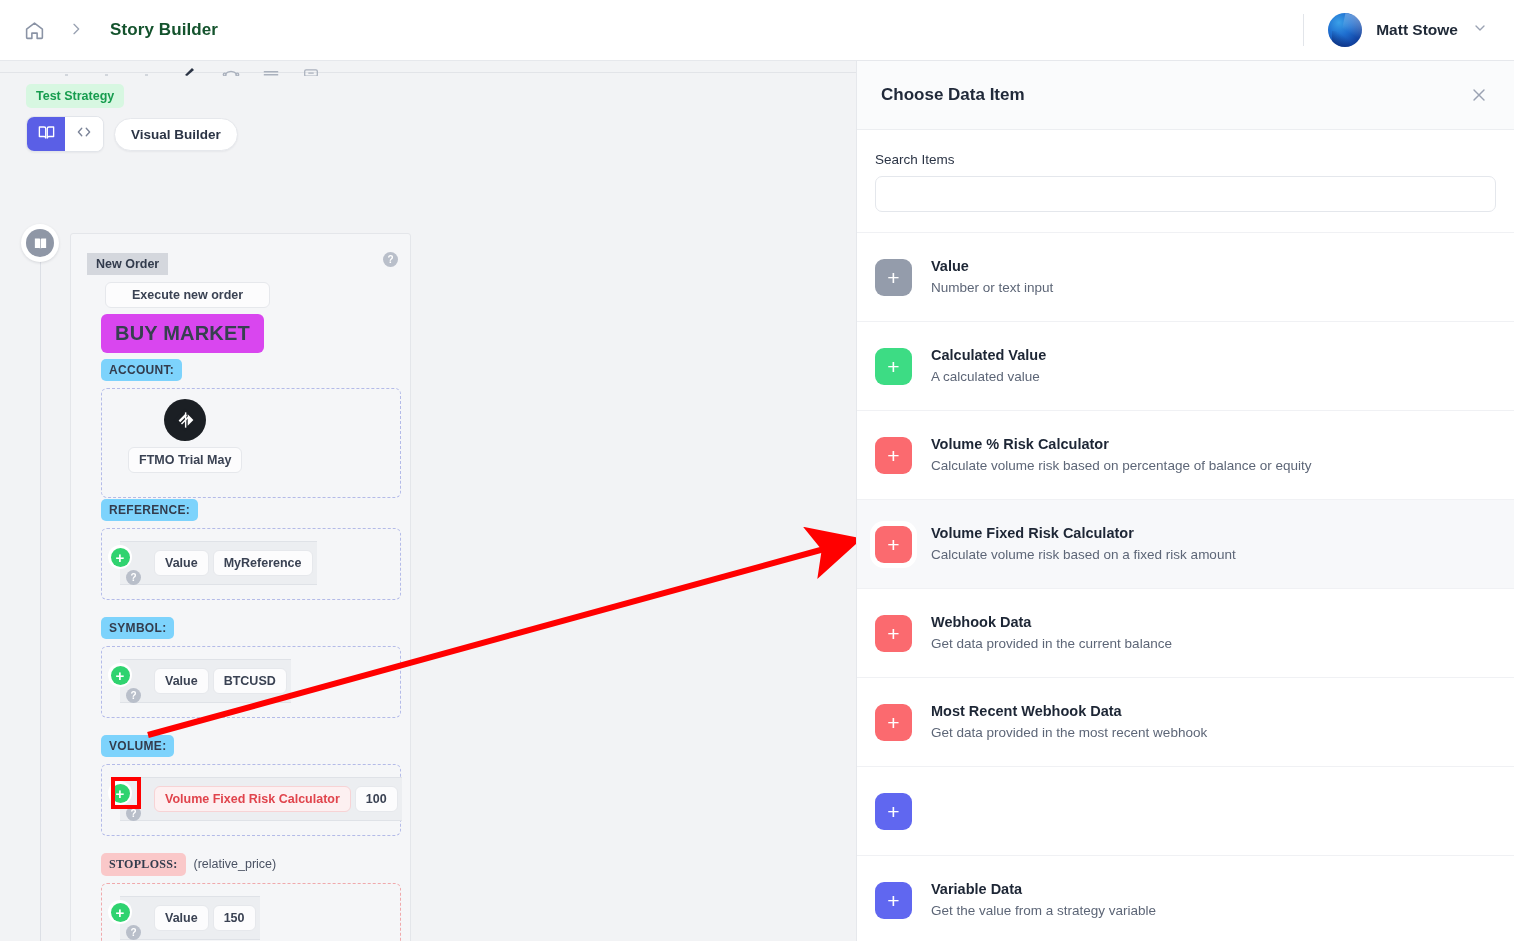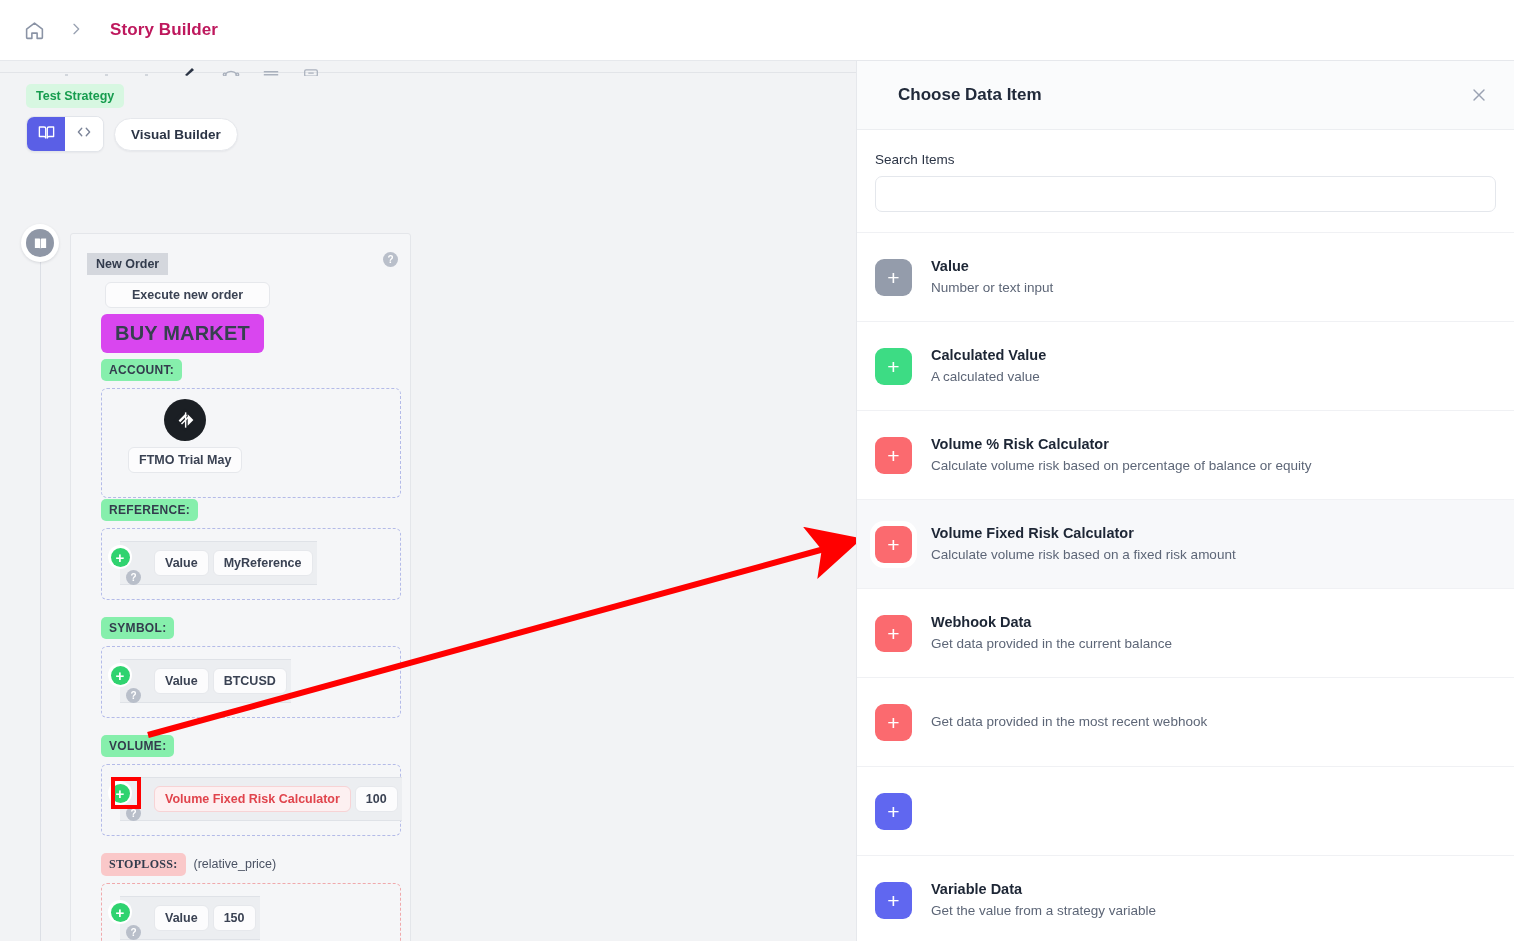--- a/index.html
+++ b/index.html
@@ -13,21 +13,21 @@
   .app { position: relative; width: 1514px; height: 941px; }
 
   
   .topbar {
     position: absolute; left: 0; top: 0; width: 1514px; height: 61px;
     background: #ffffff; display: flex; align-items: center;
     border-bottom: 1px solid #e6e8ec;
   }
   .home-icon { margin-left: 22px; width: 24px; height: 24px; color: #8a93a5; display:flex; align-items:center; justify-content:center; }
   .chev-sep { margin-left: 22px; color: #9aa2b2; font-size: 17px; line-height: 1; }
-  .crumb-title { margin-left: 26px; font-size: 17px; font-weight: 600; color: #be185d; letter-spacing: .1px;}
+  .crumb-title { margin-left: 26px; font-size: 17px; font-weight: 600; color: #14532d; letter-spacing: .1px;}
   .user-wrap { margin-left: auto; display: flex; align-items: center; height: 100%; }
   .user-div { width: 1px; height: 32px; background: #e2e5ea; margin-right: 24px; }
   .avatar {
     width: 34px; height: 34px; border-radius: 50%;
     background: radial-gradient(circle at 32% 28%, #3aa0e8 0%, #1f6fd0 38%, #1347a6 70%, #0d2f7a 100%);
     position: relative; overflow: hidden; flex: none;
   }
   .avatar:before{
     content:""; position:absolute; left:40%; top:6%; width:60%; height:90%;
     background: linear-gradient(200deg, rgba(255,255,255,.42) 0%, rgba(255,255,255,0) 60%);
@@ -107,21 +107,21 @@
   .exec-chip {
     position: absolute; left: 34px; top: 48px; background: #fcfcfd; border: 1px solid #e6e8ec;
     border-radius: 6px; padding: 5px 26px; font-size: 12.5px; font-weight: 600; color: #3a4253;
   }
   .buy-chip {
     position: absolute; left: 30px; top: 80px; background: #d946ef; color: #36404f;
     padding: 8px 14px; border-radius: 6px; font-size: 20px; font-weight: 700; letter-spacing: .2px;
   }
   .field { position: absolute; left: 30px; width: 300px; }
   .flabel {
-    display: inline-block; background: #86efac; color: #333c4d;
+    display: inline-block; background: #7dd3fc; color: #333c4d;
     padding: 4px 8px; border-radius: 5px; font-size: 12px; font-weight: 700; letter-spacing: .3px;
   }
   .flabel.sl { background: #fac8c9; font-family: Liberation Serif, serif; }
   .fsub { font-size: 12.5px; color: #4a5263; margin-left: 8px; }
   .dropzone {
     margin-top: 7px; border: 1px dashed #b4bbe8; border-radius: 6px; background: transparent;
     position: relative;
   }
   .dropzone.sl { border-color: #f0a9ac; }
   .dropzone.tall { height: 110px; padding-left: 44px; }
@@ -168,21 +168,21 @@
 
   
   .drawer {
     position: absolute; left: 856px; top: 61px; width: 658px; height: 880px;
     background: #ffffff; border-left: 1px solid #e6e8ec;
   }
   .drawer-head {
     height: 69px; background: #fafbfc; border-bottom: 1px solid #eceef1;
     display: flex; align-items: center; padding: 0 22px;
   }
-  .drawer-title { font-size: 17px; font-weight: 700; color: #212a3a; margin-left: 19px; }
+  .drawer-title { font-size: 17px; font-weight: 700; color: #212a3a; margin-left: 2px; }
   .drawer-close { margin-left: auto; width: 26px; height: 26px; color: #9aa2b2; display:flex; align-items:center; justify-content:center; }
   .search-wrap { padding: 22px 18px 0 18px; }
   .search-label { font-size: 13.5px; color: #2b3445; margin-bottom: 9px; }
   .search-input {
     width: 100%; height: 36px; border: 1px solid #e4e7ec; border-radius: 7px;
     background: #fff; padding: 0 12px; font-size: 13.5px; color: #2b3445;
     font-family: "Liberation Sans", sans-serif; outline: none;
   }
   .item-list { margin-top: 20px; }
   .ditem {
@@ -211,20 +211,30 @@
         <path d="M3 10.5 12 3.5l9 7V20a1 1 0 0 1-1 1h-5v-6H9v6H4a1 1 0 0 1-1-1z"></path>
       </svg>
     </div>
     <div class="chev-sep">
       <svg width="16" height="16" viewBox="0 0 24 24" fill="none" stroke="currentColor" stroke-width="2" stroke-linecap="round" stroke-linejoin="round">
           <path d="M9 5l7 7-7 7"></path>
         </svg>
     </div>
     <div class="crumb-title">Story Builder</div>
 
+    <div class="user-wrap">
+      <div class="user-div"></div>
+      <div class="avatar"></div>
+      <div class="user-name">Matt Stowe</div>
+      <div class="user-caret">
+        <svg width="16" height="16" viewBox="0 0 24 24" fill="none" stroke="currentColor" stroke-width="2" stroke-linecap="round" stroke-linejoin="round">
+            <path d="M6 9l6 6 6-6"></path>
+          </svg>
+      </div>
+    </div>
   </div>
 
   <div class="canvas">
 
     <div class="toolbar-divider"></div>
     <div class="mini-toolbar">
       <div class="ti">
           <svg width="14" height="12" viewBox="0 0 14 12" stroke="currentColor" stroke-width="1.4">
             <path d="M1 11h3"></path>
           </svg>
@@ -441,20 +451,21 @@
         <div class="ditem">
           <div class="ditem-icon" style="background: rgb(251, 106, 111);">+</div>
           <div class="ditem-text">
             <div class="ditem-title">Webhook Data</div>
             <div class="ditem-desc">Get data provided in the current balance</div>
           </div>
         </div>
         <div class="ditem">
           <div class="ditem-icon" style="background: rgb(251, 106, 111);">+</div>
           <div class="ditem-text">
+            <div class="ditem-title">Most Recent Webhook Data</div>
             <div class="ditem-desc">Get data provided in the most recent webhook</div>
           </div>
         </div>
         <div class="ditem">
           <div class="ditem-icon" style="background: rgb(96, 103, 240);">+</div>
         </div>
         <div class="ditem">
           <div class="ditem-icon" style="background: rgb(96, 103, 240);">+</div>
           <div class="ditem-text">
             <div class="ditem-title">Variable Data</div>

